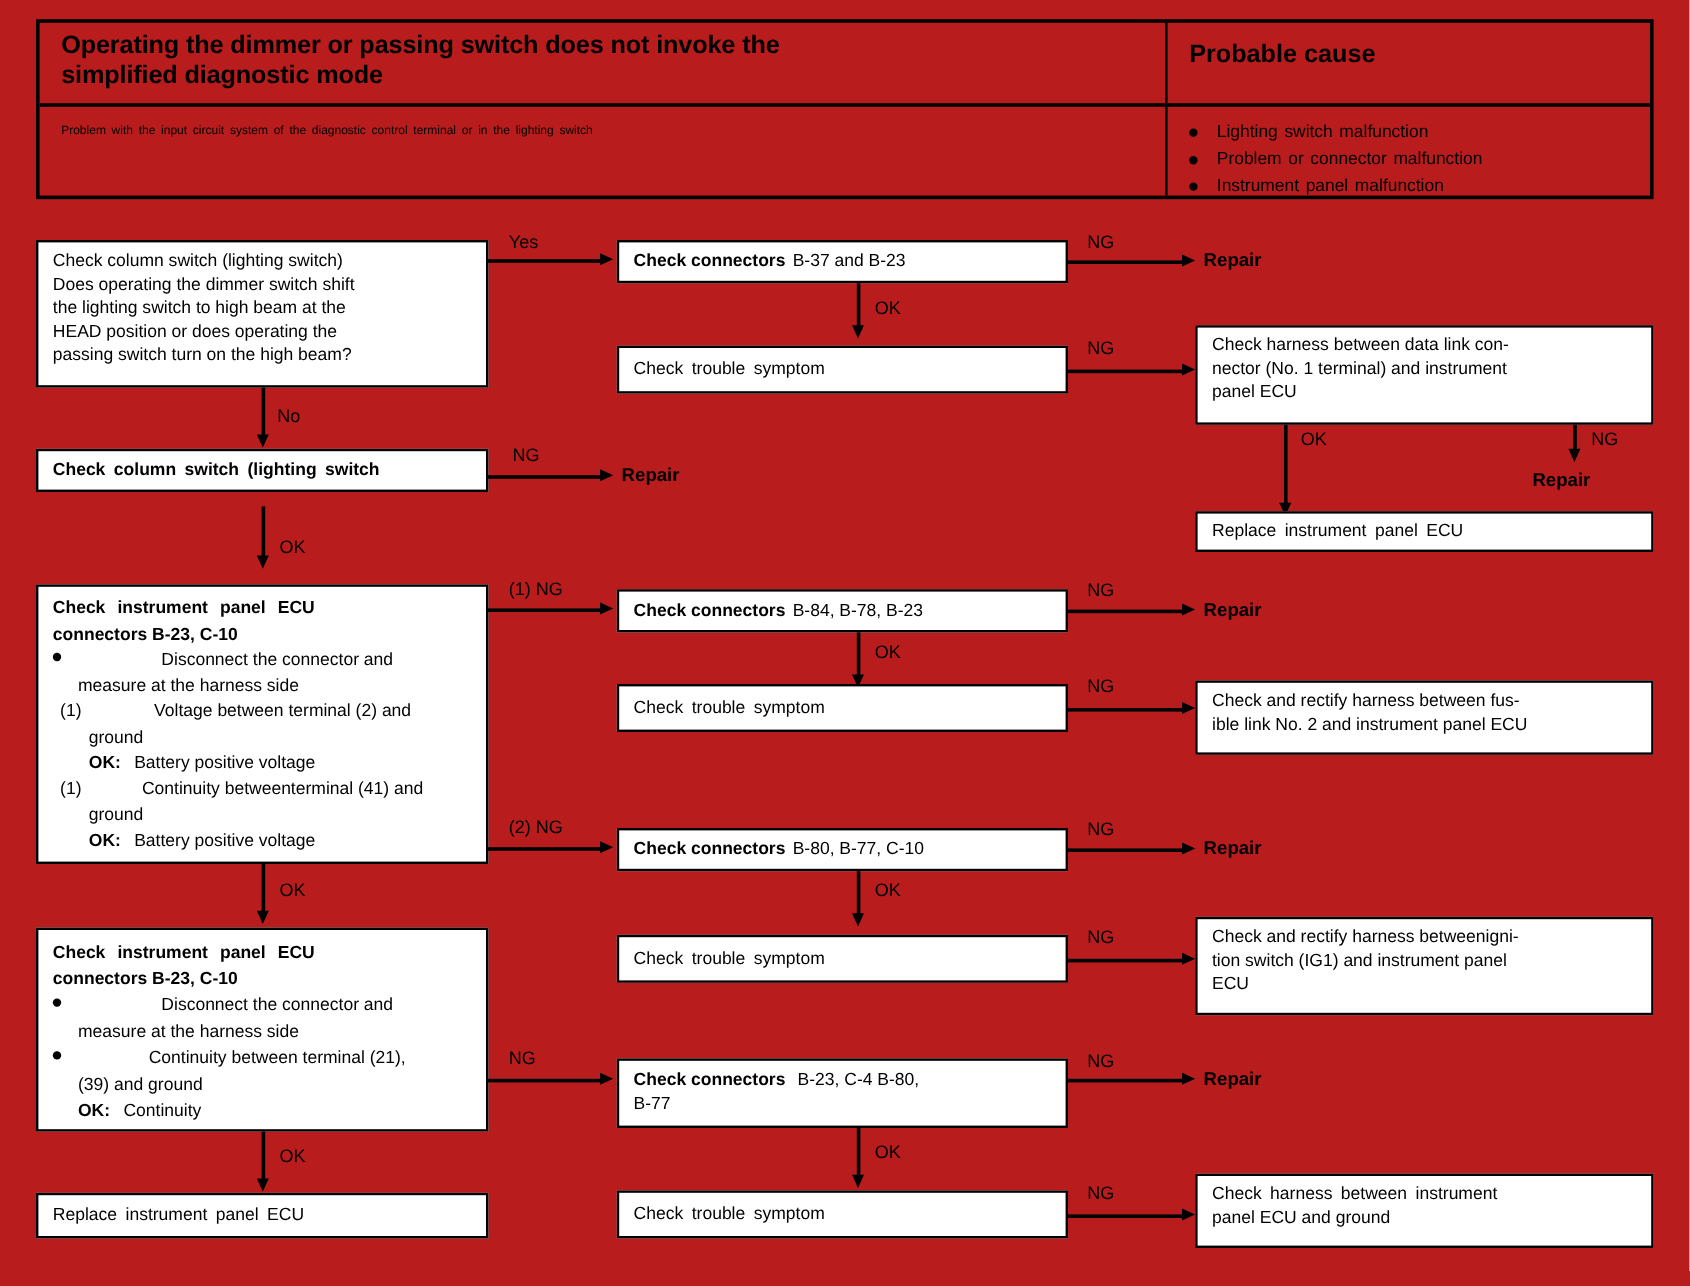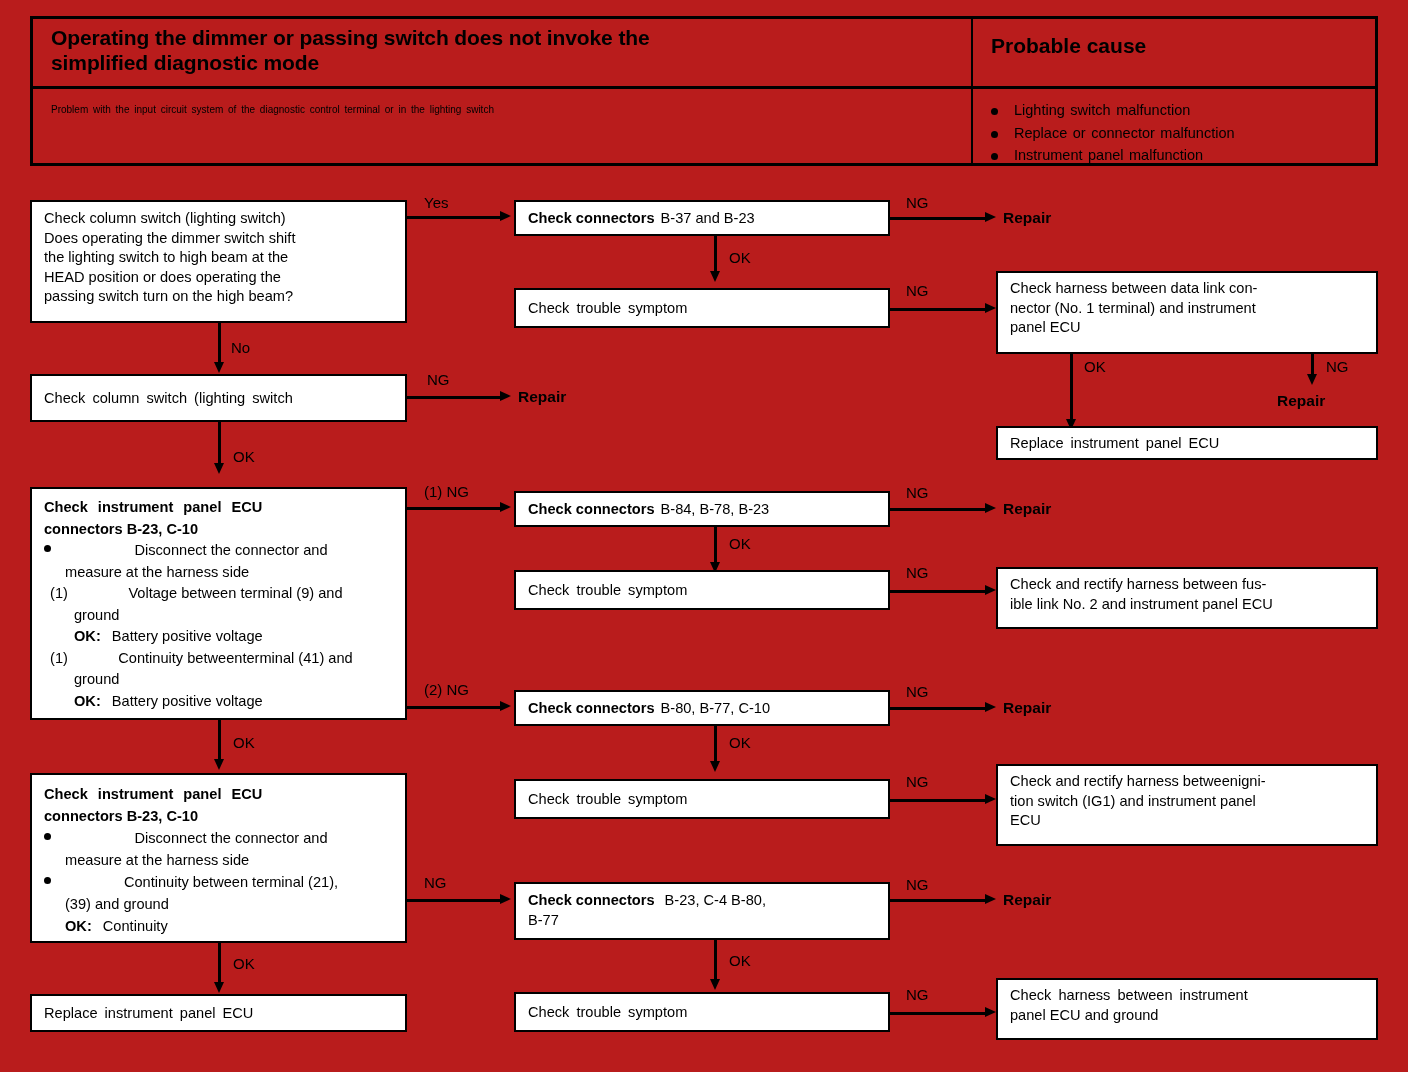--- a/index.html
+++ b/index.html
@@ -168,21 +168,21 @@
         <div class="hdr-problem">Problem with the input circuit system of the diagnostic control terminal or in the lighting switch</div>
       </div>
       <div class="hdr-cell-right">
         <div class="cause-list">
           <div class="cause-item">
             <span class="bullet-sq"></span>
             <span>Lighting switch malfunction</span>
           </div>
           <div class="cause-item">
             <span class="bullet-sq"></span>
-            <span>Replace or connector malfunction</span>
+            <span>Problem or connector malfunction</span>
           </div>
           <div class="cause-item">
             <span class="bullet-sq"></span>
             <span>Instrument  panel malfunction</span>
           </div>
         </div>
       </div>
     </div>
   </div>
 
@@ -195,42 +195,42 @@
   </div>
 
   <div class="lbl" style="left:424px; top:194px;">Yes</div>
   <div class="ln h" style="left:405px; top:216px; width:96px;"></div>
   <div class="arw right" style="left:500px; top:211px;"></div>
 
   <div class="ln v" style="left:218px; top:323px; height:42px;"></div>
   <div class="arw down" style="left:213.5px; top:362px;"></div>
   <div class="lbl" style="left:231px; top:339px;">No</div>
 
-  <div class="box box-center wsp" style="left:30px; top:374px; width:377px; height:48px;">Check column switch (lighting switch</div>
+  <div class="box box-center wsp" style="left:30px; top:374px; width:377px; height:36px;font-weight:bold;">Check column switch (lighting switch</div>
 
   <div class="lbl" style="left:427px; top:371px;">NG</div>
   <div class="ln h" style="left:405px; top:396px; width:96px;"></div>
   <div class="arw right" style="left:500px; top:391px;"></div>
   <div class="lbl bold" style="left:518px; top:388px;">Repair</div>
 
   <div class="ln v" style="left:218px; top:422px; height:44px;"></div>
   <div class="arw down" style="left:213.5px; top:463px;"></div>
   <div class="lbl" style="left:233px; top:448px;">OK</div>
 
   <div class="box" style="left:30px; top:487px; width:377px; height:233px; padding-top:8px; line-height:21.5px;">
     <div class="b wsp2">Check  instrument  panel  ECU</div>
     <div class="b">connectors B-23, C-10</div>
     <div class="li">
       <span class="mk dot"></span>
       <span class="txt">Disconnect the connector and</span>
     </div>
     <div class="indent">measure at the harness side</div>
     <div class="li">
       <span class="mk num">(1)</span>
-      <span class="txt">Voltage between terminal (9) and</span>
+      <span class="txt">Voltage between terminal (2) and</span>
     </div>
     <div class="indent2">ground</div>
     <div class="indent2">
       <span class="b">OK:</span>
       <span style="padding-left:7px;">Battery positive voltage</span>
     </div>
     <div class="li">
       <span class="mk num">(1)</span>
       <span class="txt">Continuity betweenterminal (41) and</span>
     </div>

